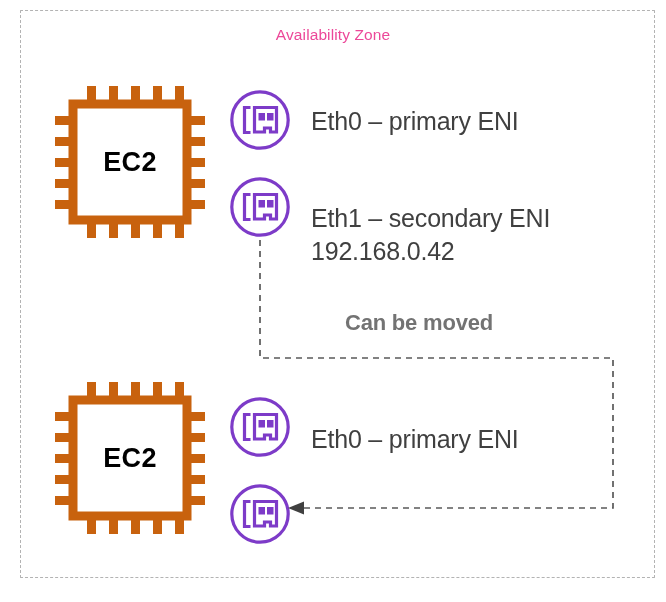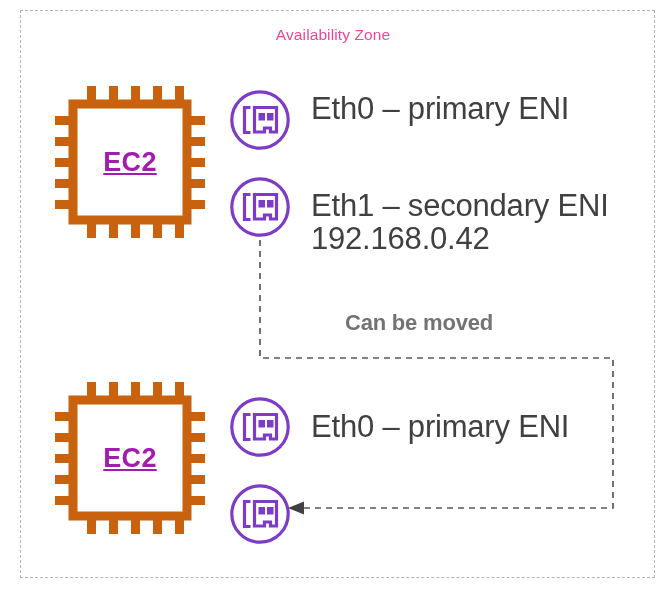--- a/index.html
+++ b/index.html
@@ -54,42 +54,42 @@
     position: absolute;
     left: 0;
     top: 0;
     width: 150px;
     height: 160px;
     display: flex;
     align-items: center;
     justify-content: center;
     font-size: 27px;
     font-weight: bold;
-    color: #a21caf;
+    color: #000000;
     letter-spacing: 0.3px;
     pointer-events: none;
-    text-decoration: underline;
   }
 
   
   .eni {
     position: absolute;
     width: 62px;
     height: 62px;
   }
   .eni svg { display: block; }
 
   
   .row-text {
     position: absolute;
     color: #404040;
-    font-size: 31px;
+    font-size: 25px;
     line-height: 33px;
     white-space: nowrap;
     letter-spacing: -0.2px;
+    margin-top: 13px;
   }
 
   
   .moved-caption {
     position: absolute;
     font-size: 22px;
     font-weight: bold;
     color: #737373;
     white-space: nowrap;
     letter-spacing: -0.2px;

